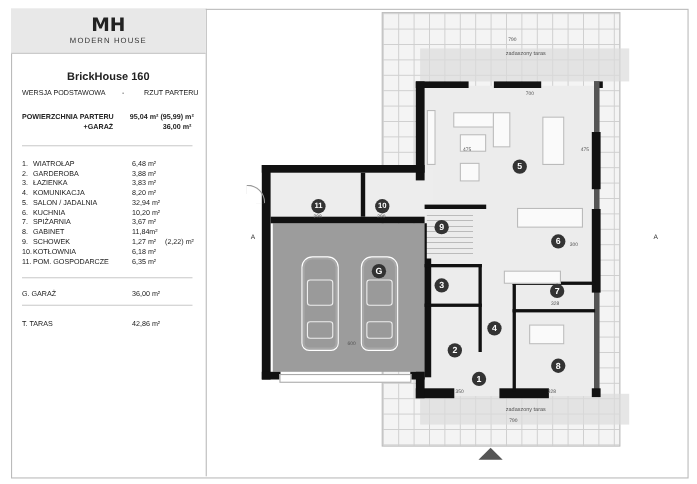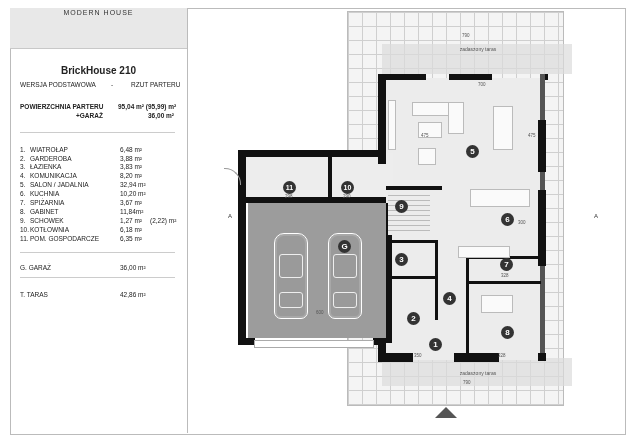--- a/index.html
+++ b/index.html
@@ -27,25 +27,26 @@
   .label-small{position:absolute;font-size:5px;color:#555;text-align:center;line-height:6px;}
   .sec{position:absolute;font-size:6px;color:#333;}
 </style>
 </head>
 <body>
 
 <div class="frame"></div>
 
 <div class="side">
   <div class="logo-box">
+    <div class="logo-mark">MH</div>
     <div class="logo-text">MODERN HOUSE</div>
   </div>
 </div>
 
-<div class="title" style="left:10px;">BrickHouse 210</div>
+<div class="title" style="left:10px;">BrickHouse 160</div>
 <div class="row" style="left:20px;top:81px;">WERSJA  PODSTAWOWA</div>
 <div class="row" style="left:111px;top:81px;">-</div>
 <div class="row" style="left:131px;top:81px;">RZUT PARTERU</div>
 
 <div class="row" style="left:20px;top:103px;font-weight:bold;">POWIERZCHNIA PARTERU</div>
 <div class="row" style="left:118px;top:103px;font-weight:bold;">95,04 m² (95,99) m²</div>
 <div class="row" style="left:76px;top:112px;font-weight:bold;">+GARAŻ</div>
 <div class="row" style="left:148px;top:112px;font-weight:bold;">36,00 m²</div>
 <div class="hr" style="top:132px;"></div>
 

